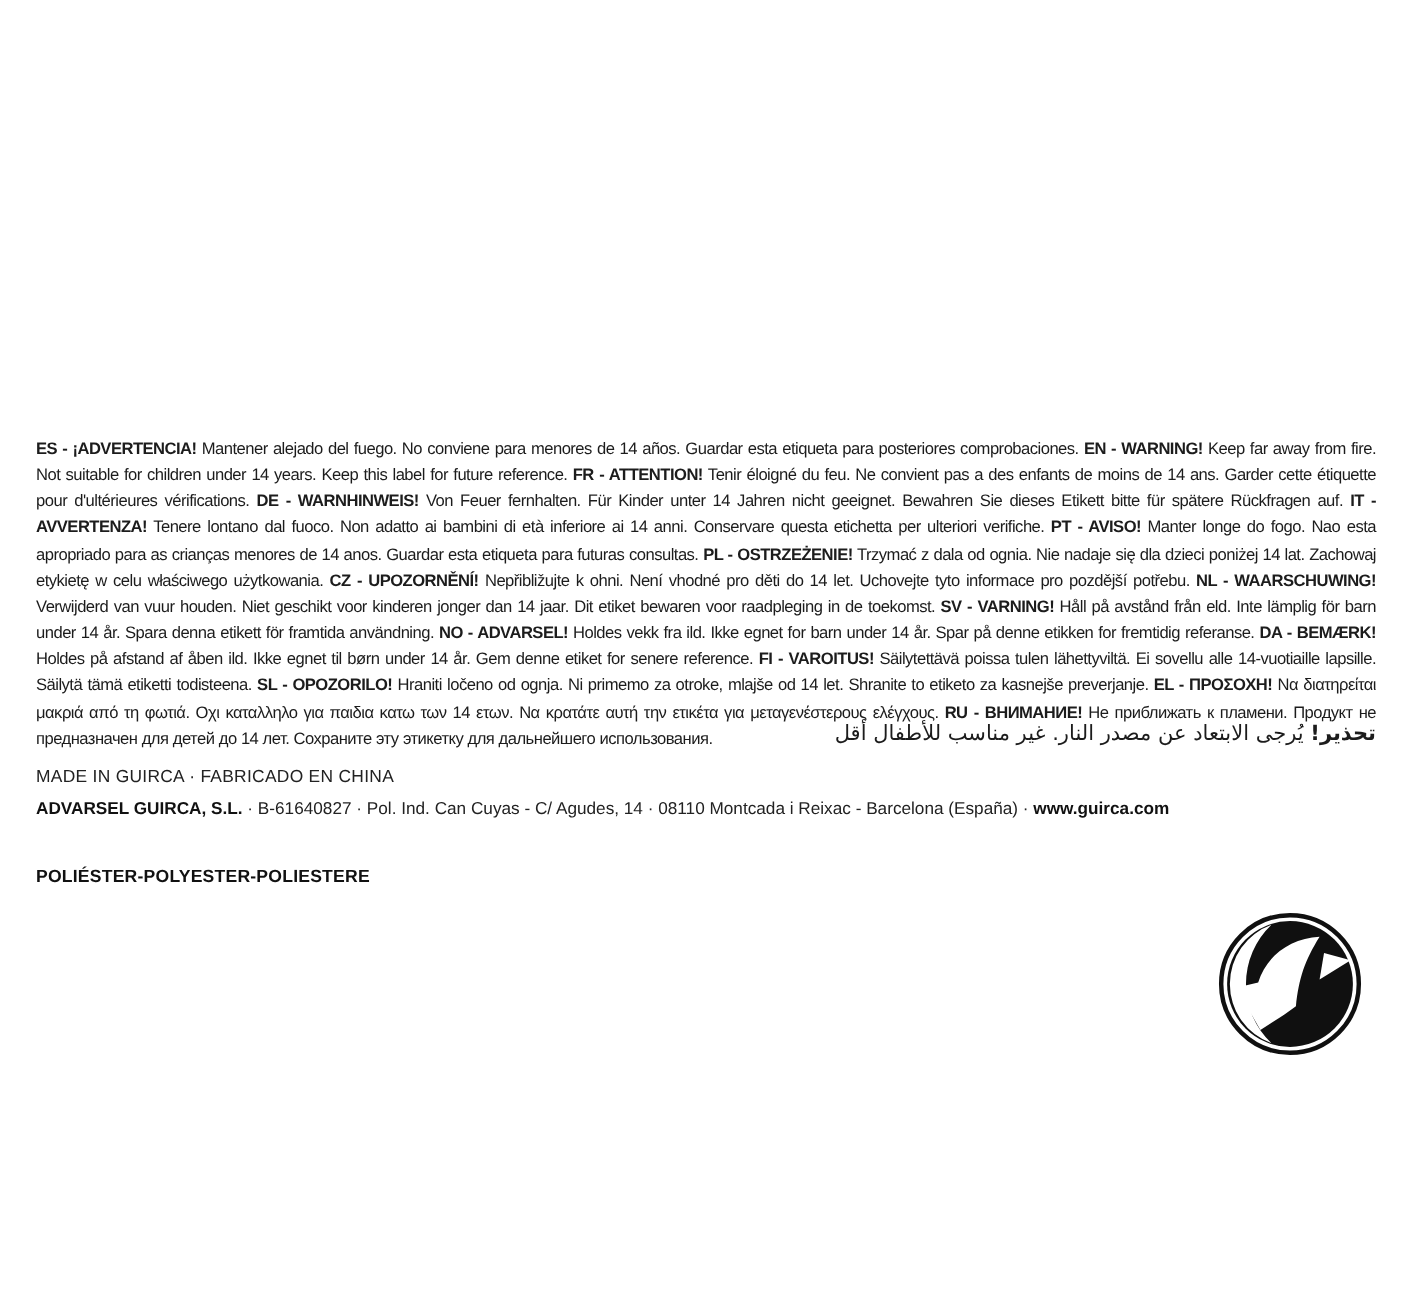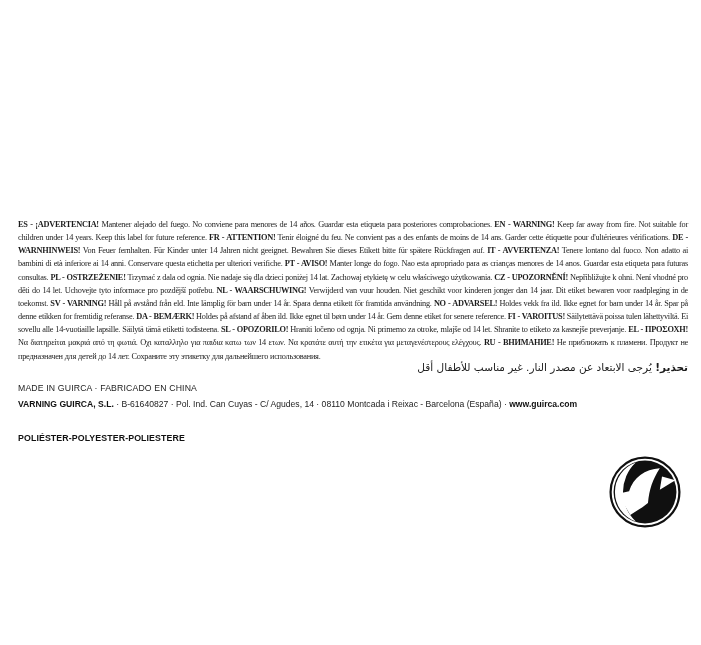--- a/index.html
+++ b/index.html
@@ -4,21 +4,21 @@
 <style>
   html,body { margin:0; padding:0; }
   body {
     width:701px; height:645px; background:#ffffff; overflow:hidden; position:relative;
     font-family:"Liberation Sans","DejaVu Sans",sans-serif; color:#1c1c1c;
   }
   .label-content { position:absolute; left:18px; top:218px; width:670px; height:320px; }
 
   .warning-par {
     font-size:8.3px; line-height:13.15px; letter-spacing:-0.26px;
-    text-align:justify; color:#1c1c1c; word-spacing:0.1px;font-family:Liberation Serif, serif;
+    text-align:justify; color:#1c1c1c; word-spacing:0.1px;
   }
   .warning-par b { font-weight:bold; }
 
   .arabic-block {
     position:absolute; right:0; top:143px; width:300px;
     direction:rtl; text-align:right;
     font-family:"DejaVu Sans",sans-serif;
     font-size:10.5px; line-height:13.5px; color:#1c1c1c;
   }
   .arabic-block b { font-weight:bold; }
@@ -37,21 +37,21 @@
 <div class="label-content">
 
   <div class="warning-par" id="warnings"><b>ES - ¡ADVERTENCIA!</b> Mantener alejado del fuego. No conviene para menores de 14 años. Guardar esta etiqueta para posteriores comprobaciones. <b>EN - WARNING!</b> Keep far away from fire. Not suitable for children under 14 years. Keep this label for future reference. <b>FR - ATTENTION!</b> Tenir éloigné du feu. Ne convient pas a des enfants de moins de 14 ans. Garder cette étiquette pour d'ultérieures vérifications. <b>DE - WARNHINWEIS!</b> Von Feuer fernhalten. Für Kinder unter 14 Jahren nicht geeignet. Bewahren Sie dieses Etikett bitte für spätere Rückfragen auf. <b>IT - AVVERTENZA!</b> Tenere lontano dal fuoco. Non adatto ai bambini di età inferiore ai 14 anni. Conservare questa etichetta per ulteriori verifiche. <b>PT - AVISO!</b> Manter longe do fogo. Nao esta apropriado para as crianças menores de 14 anos. Guardar esta etiqueta para futuras consultas. <b>PL - OSTRZEŻENIE!</b> Trzymać z dala od ognia. Nie nadaje się dla dzieci poniżej 14 lat. Zachowaj etykietę w celu właściwego użytkowania. <b>CZ - UPOZORNĚNÍ!</b> Nepřibližujte k ohni. Není vhodné pro děti do 14 let. Uchovejte tyto informace pro pozdější potřebu. <b>NL - WAARSCHUWING!</b> Verwijderd van vuur houden. Niet geschikt voor kinderen jonger dan 14 jaar. Dit etiket bewaren voor raadpleging in de toekomst. <b>SV - VARNING!</b> Håll på avstånd från eld. Inte lämplig för barn under 14 år. Spara denna etikett för framtida användning. <b>NO - ADVARSEL!</b> Holdes vekk fra ild. Ikke egnet for barn under 14 år. Spar på denne etikken for fremtidig referanse. <b>DA - BEMÆRK!</b> Holdes på afstand af åben ild. Ikke egnet til børn under 14 år. Gem denne etiket for senere reference. <b>FI - VAROITUS!</b> Säilytettävä poissa tulen lähettyviltä. Ei sovellu alle 14-vuotiaille lapsille. Säilytä tämä etiketti todisteena. <b>SL - OPOZORILO!</b> Hraniti ločeno od ognja. Ni primemo za otroke, mlajše od 14 let. Shranite to etiketo za kasnejše preverjanje. <b>EL - ΠΡΟΣΟΧΗ!</b> Να διατηρείται μακριά από τη φωτιά. Οχι καταλληλο για παιδια κατω των 14 ετων. Να κρατάτε αυτή την ετικέτα για μεταγενέστερους ελέγχους. <b>RU - ВНИМАНИЕ!</b> Не приближать к пламени. Продукт не предназначен для детей до 14 лет. Сохраните эту этикетку для дальнейшего использования.</div>
 
   <div class="arabic-block">
     <div><b>تحذير!</b><span> يُرجى الابتعاد عن مصدر النار. غير مناسب للأطفال أقل</span></div>
   </div>
 
   <div class="made-in-line">MADE IN GUIRCA · FABRICADO EN CHINA</div>
 
-  <div class="company-line"><b>VARNING GUIRCA, S.L.</b><span> · B-61640827 · Pol. Ind. Can Cuyas - C/ Agudes, 14 · 08110 Montcada i Reixac - Barcelona (España) · </span><b>www.guirca.com</b></div>
+  <div class="company-line"><b>ADVARSEL GUIRCA, S.L.</b><span> · B-61640827 · Pol. Ind. Can Cuyas - C/ Agudes, 14 · 08110 Montcada i Reixac - Barcelona (España) · </span><b>www.guirca.com</b></div>
 
   <div class="material-line">POLIÉSTER-POLYESTER-POLIESTERE</div>
 
   <div class="green-dot">
     <svg viewBox="0 0 100 100" aria-hidden="true">
 
       <circle cx="50" cy="50" r="46.5" fill="#ffffff" stroke="currentColor" stroke-width="3"></circle>
 
       <circle cx="50" cy="50" r="42.5" fill="currentColor"></circle>
 

